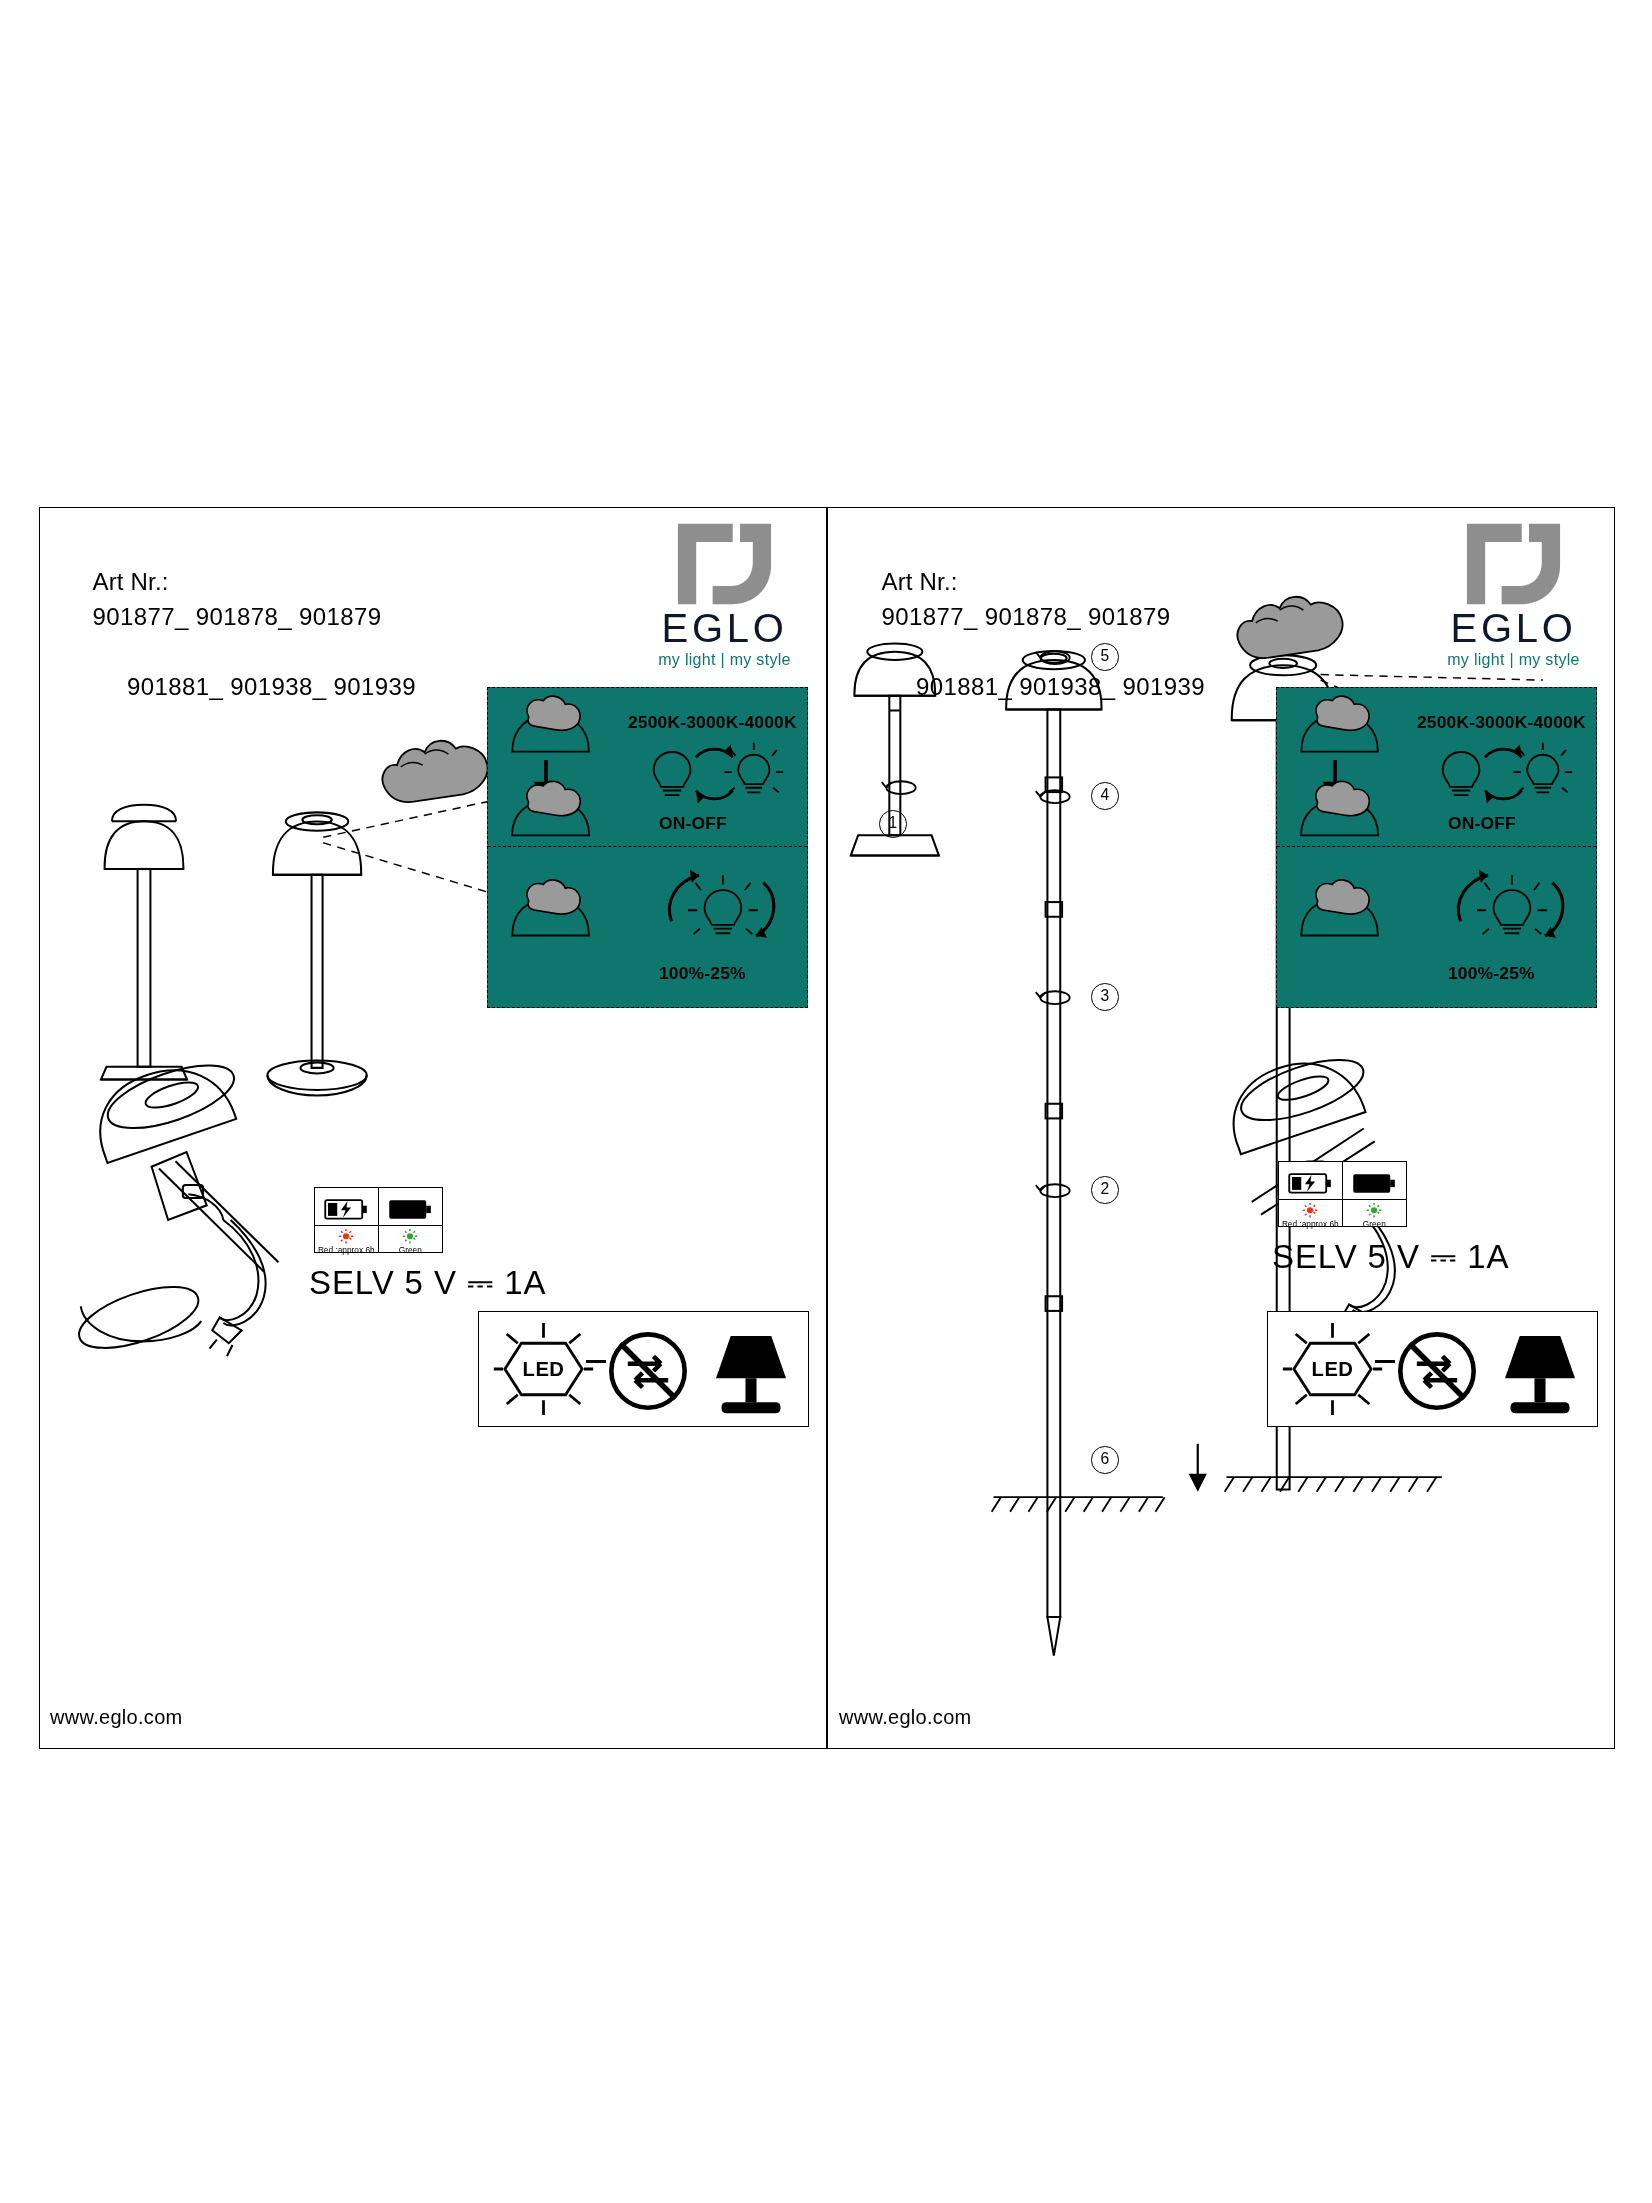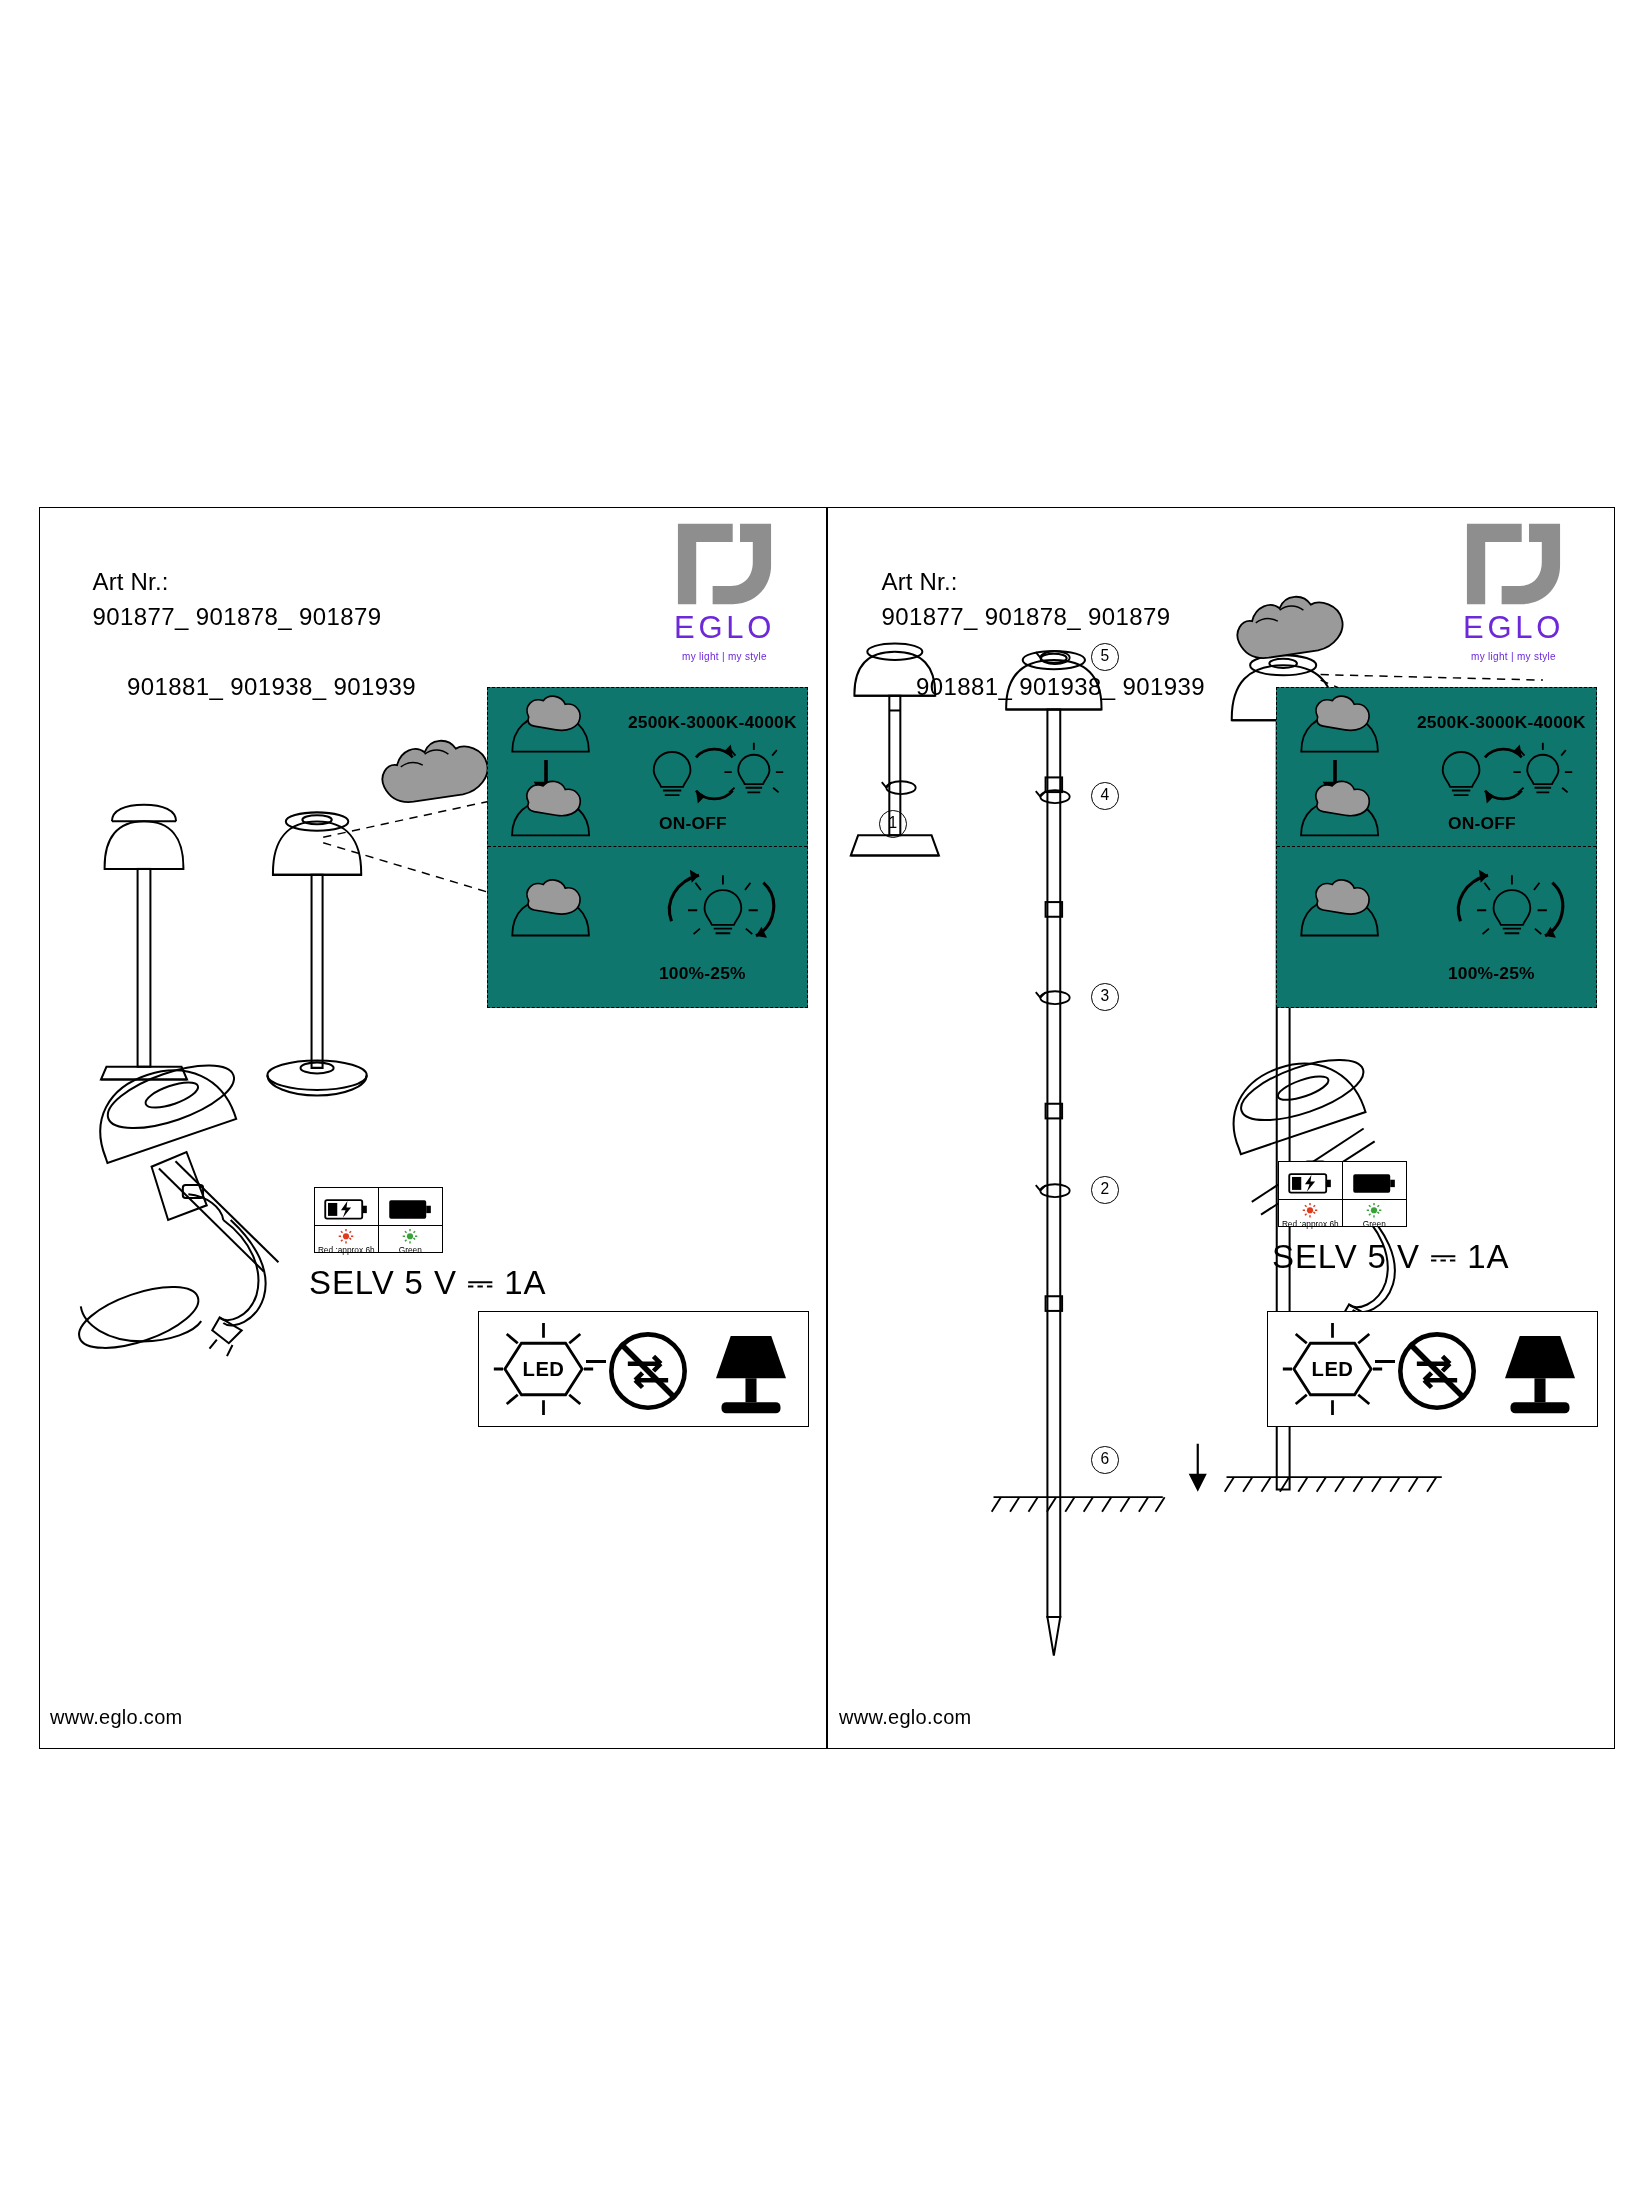--- a/index.html
+++ b/index.html
@@ -69,29 +69,29 @@
     width: 165px;
     text-align: center;
   }
   .logo-mark {
     width: 97px;
     height: 84px;
     margin: 0 auto 1.8px auto;
     position: relative;
   }
   .logo-word {
-    font-size: 31px;
+    font-size: 40px;
     letter-spacing: 3.7px;
-    color: #6d28d9;
+    color: #0f172a;
     font-weight: 400;
     line-height: 42px;
   }
   .logo-tag {
-    font-size: 10px;
-    color: #6d28d9;
+    font-size: 16px;
+    color: #0f766e;
     letter-spacing: 0.3px;
     margin-top: 1.8px;
   }
 
   
   .weburl {
     position: absolute;
     left: 11px;
     bottom: 20px;
     font-size: 20px;

